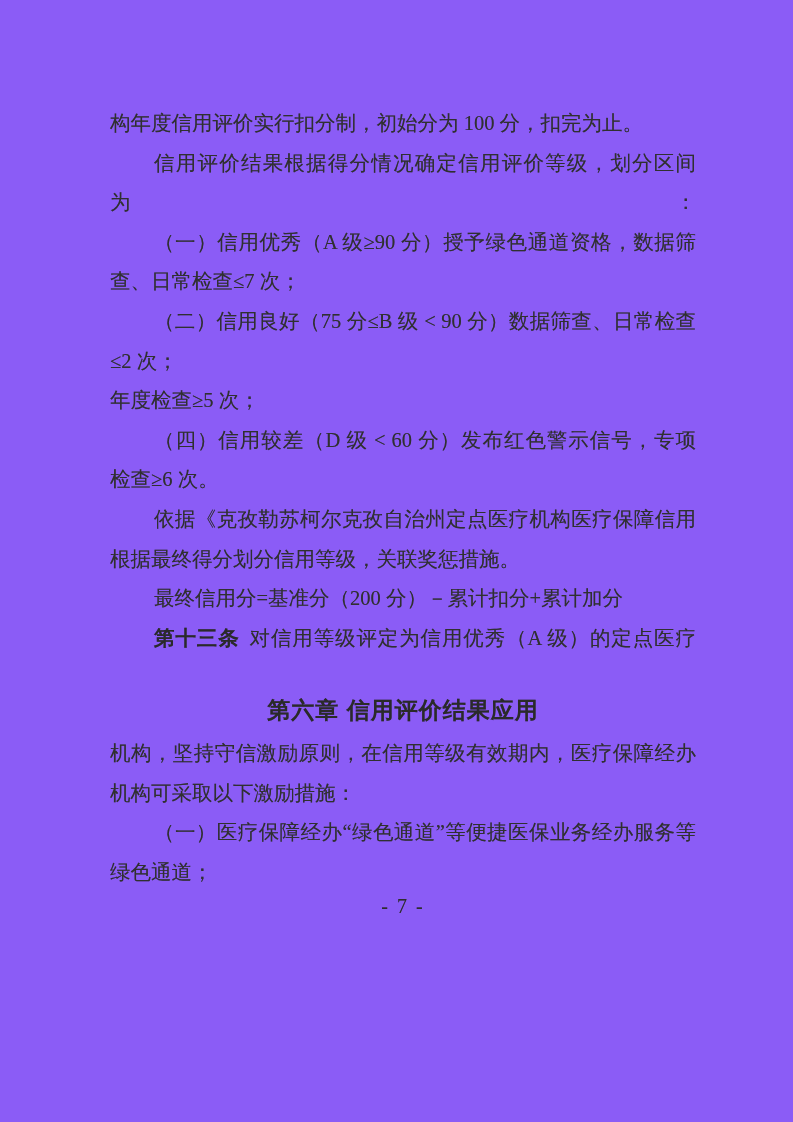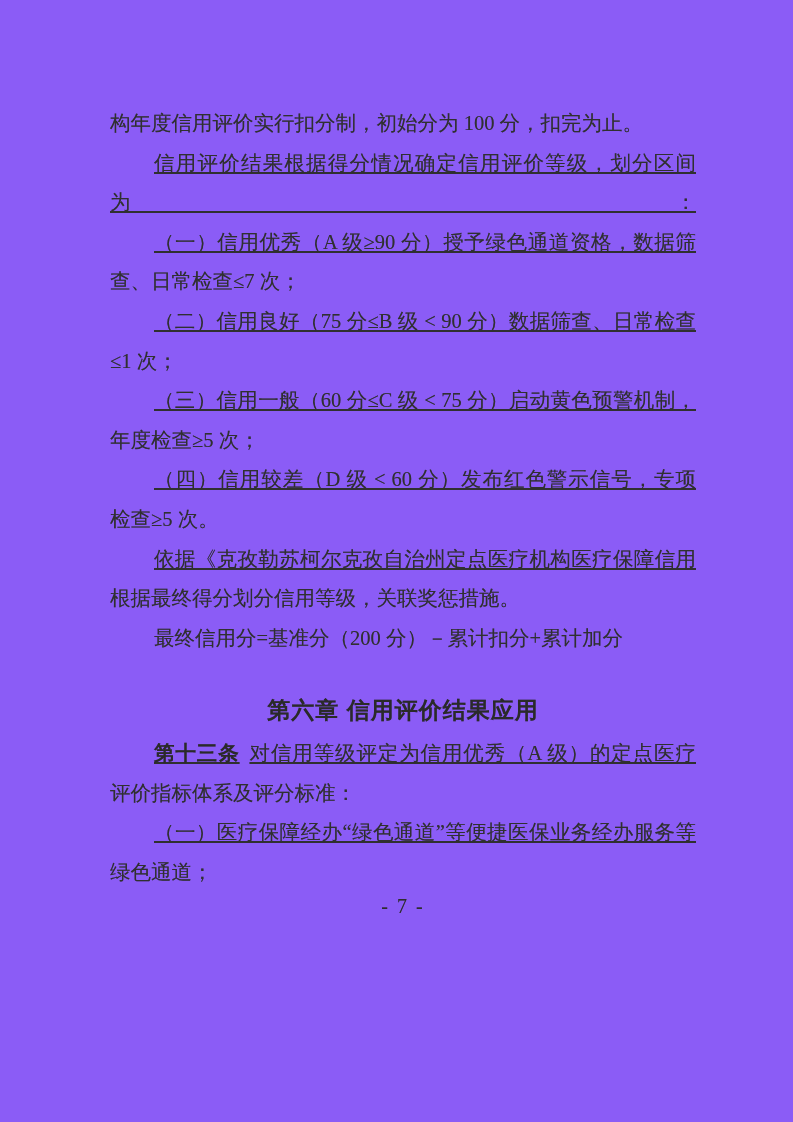--- a/index.html
+++ b/index.html
@@ -27,21 +27,20 @@
   }
   .ln {
     text-align: left;
   }
   .indent {
     text-indent: 44px;
   }
   .just {
     text-align: justify;
     text-align-last: justify;
-    text-decoration: underline;
   }
   .chapter-heading {
     margin-top: 33px;
     margin-bottom: 3px;
     text-align: center;
     text-align-last: center;
     font-family: "Liberation Sans", "DejaVu Sans", sans-serif;
     font-weight: 700;
     font-size: 23px;
     letter-spacing: 1px;
@@ -67,33 +66,33 @@
 <body>
 
 <div class="page">
   <div class="textcol">
 
     <div class="ln">构年度信用评价实行扣分制，初始分为 100 分，扣完为止。</div>
     <div class="ln indent just">信用评价结果根据得分情况确定信用评价等级，划分区间为：</div>
     <div class="ln indent just">（一）信用优秀（A 级≥90 分）授予绿色通道资格，数据筛</div>
     <div class="ln">查、日常检查≤7 次；</div>
     <div class="ln indent just">（二）信用良好（75 分≤B 级 &lt; 90 分）数据筛查、日常检查</div>
-    <div class="ln">≤1 次；</div>
-    <div class="ln indent just">（三）信用一般（60 分≤C 级 &lt; 75 分）启动黄色预警机制，</div>
+    <div class="ln">≤2 次；</div>
     <div class="ln">年度检查≥5 次；</div>
     <div class="ln indent just">（四）信用较差（D 级 &lt; 60 分）发布红色警示信号，专项</div>
-    <div class="ln">检查≥5 次。</div>
+    <div class="ln">检查≥6 次。</div>
     <div class="ln indent just">依据《克孜勒苏柯尔克孜自治州定点医疗机构医疗保障信用</div>
     <div class="ln">根据最终得分划分信用等级，关联奖惩措施。</div>
     <div class="ln indent">最终信用分=基准分（200 分）－累计扣分+累计加分</div>
 
+    <div class="ln indent just"><span class="article-term">第十三条</span><span>对信用等级评定为信用优秀（A 级）的定点医疗</span></div>
+
     <div class="ln chapter-heading">第六章 信用评价结果应用</div>
 
-    <div class="ln indent just"><span class="article-term">第十三条</span><span>对信用等级评定为信用优秀（A 级）的定点医疗</span></div>
-
-    <div class="ln">评价指标体系及评分标准：</div>
+    <div class="ln just">机构，坚持守信激励原则，在信用等级有效期内，医疗保障经办</div>
+    <div class="ln">机构可采取以下激励措施：</div>
     <div class="ln indent just">（一）医疗保障经办“绿色通道”等便捷医保业务经办服务等</div>
     <div class="ln">绿色通道；</div>
 
     <div class="ln page-number">- 7 -</div>
 
   </div>
 </div>
 
 </body></html>

